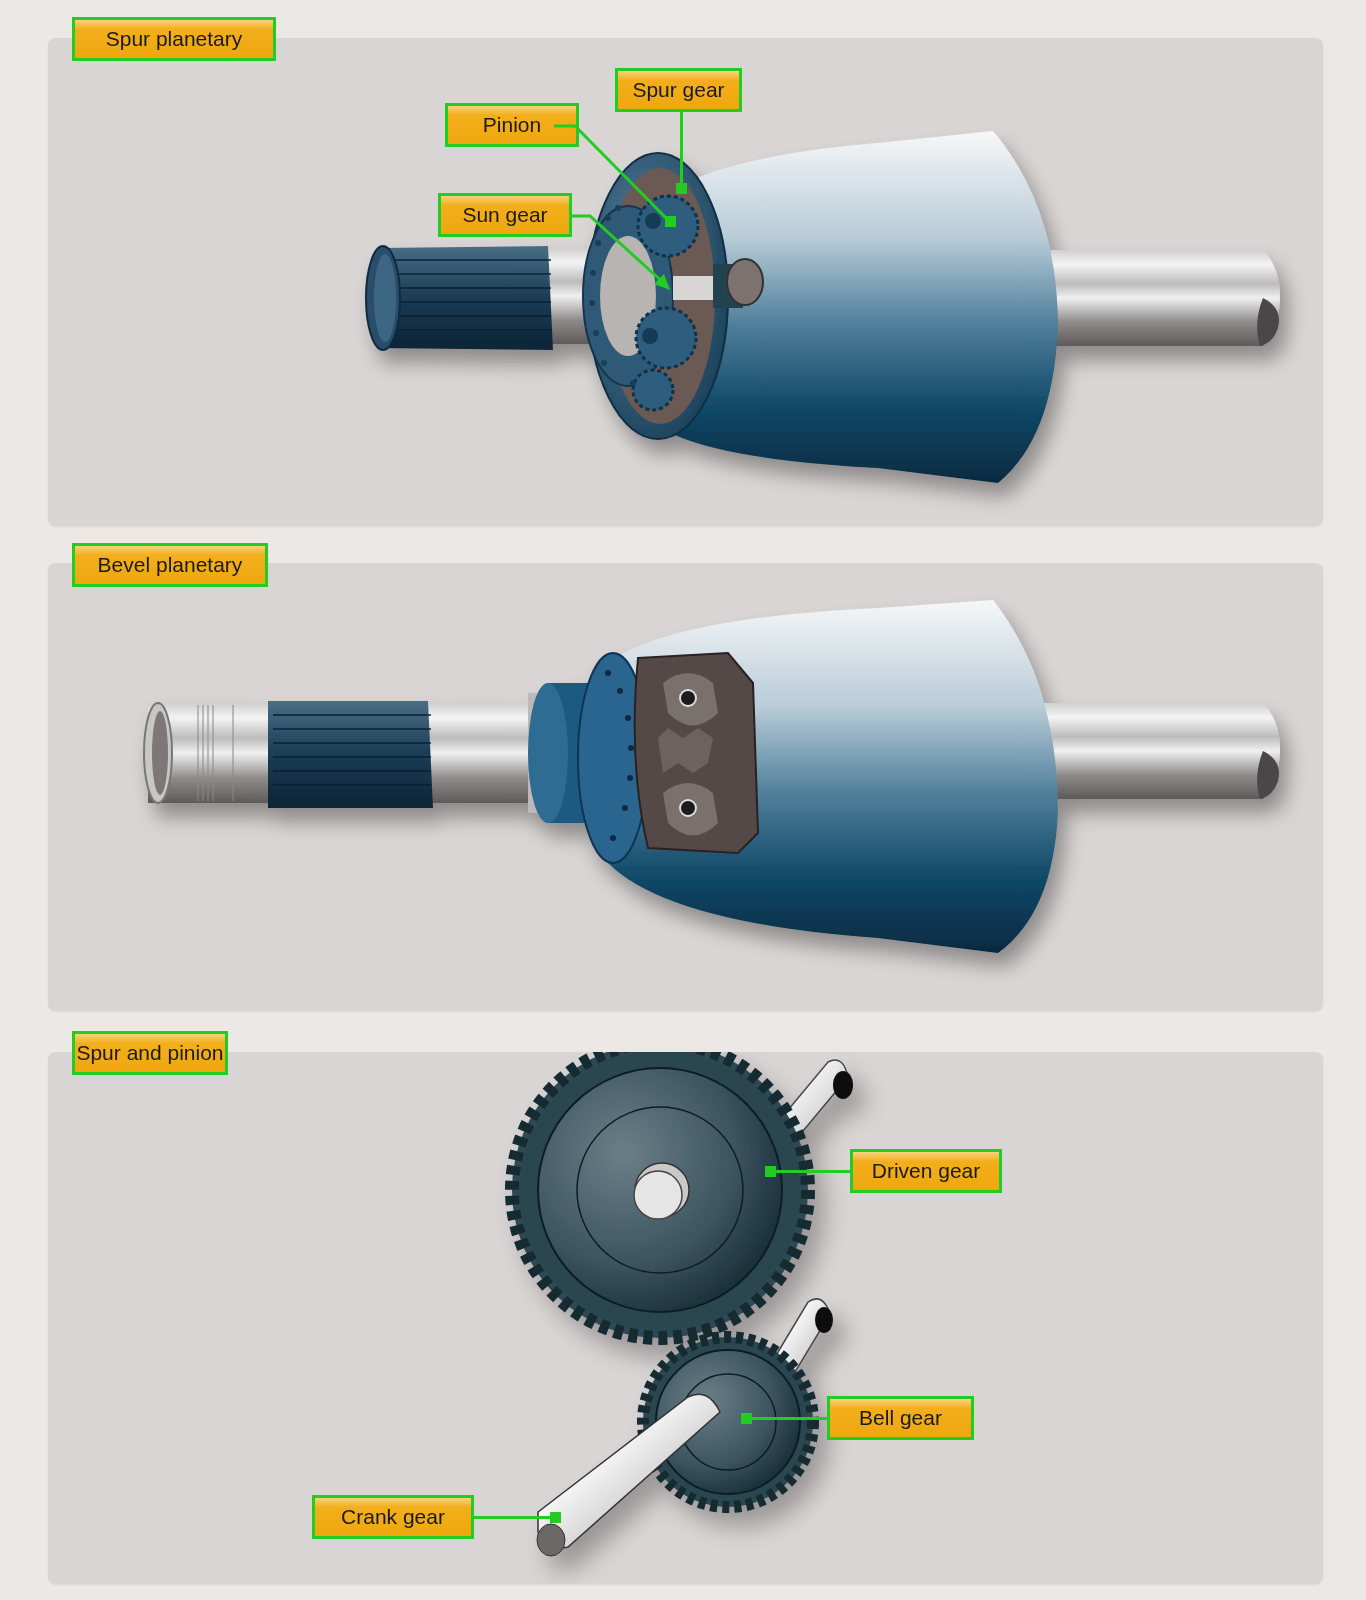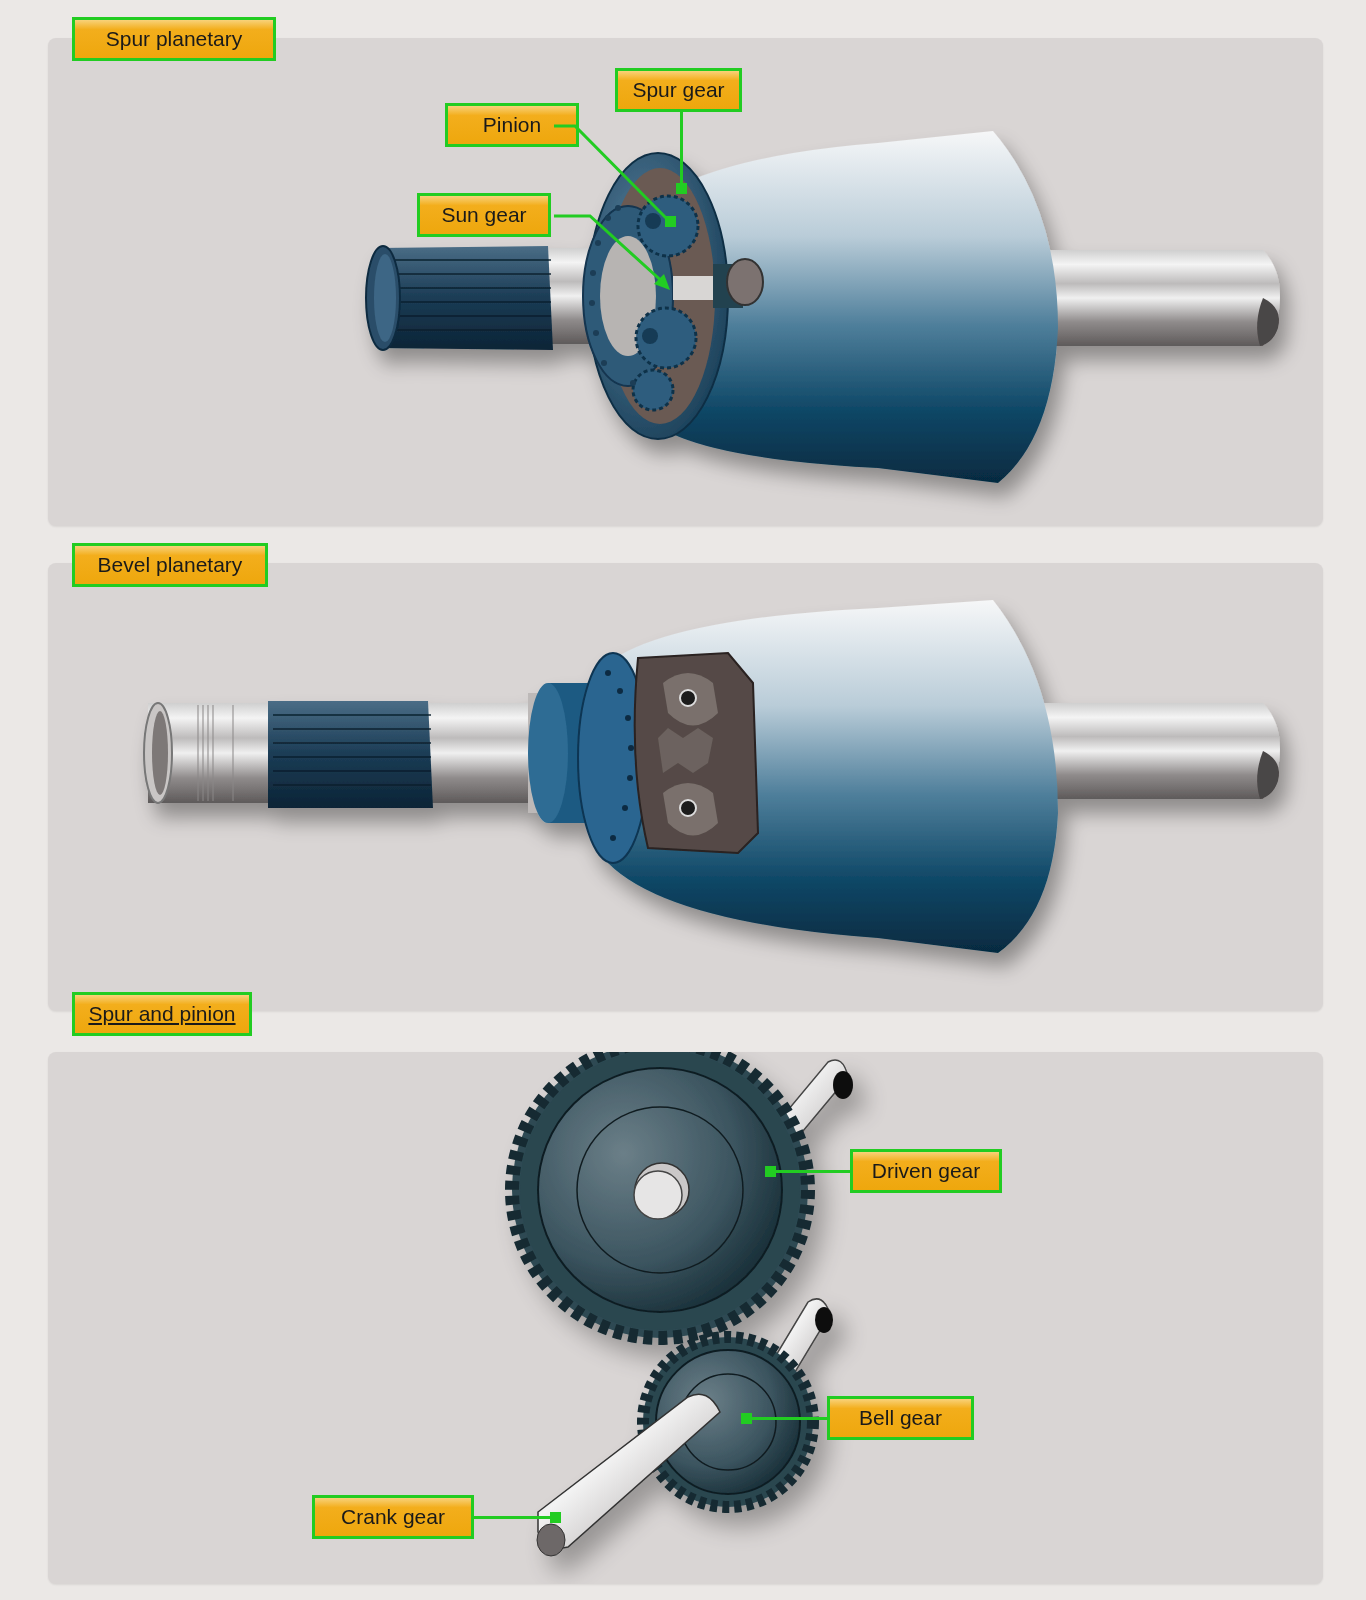--- a/index.html
+++ b/index.html
@@ -117,21 +117,21 @@
 <div class="dot" style="left:676px; top:183px;"></div>
 
 <div class="callout" style="left:445px; top:103px; width:134px;">Pinion</div>
 <svg class="leader-svg" style="position:absolute; left:0; top:0;" width="1366" height="600">
   <polyline points="554,126 575,126 670,222" fill="none" stroke="#22cc22" stroke-width="3"></polyline>
   <polyline points="554,216 590,216 666,285" fill="none" stroke="#22cc22" stroke-width="3"></polyline>
   <polygon points="670,290 654,284 664,274" fill="#22cc22"></polygon>
 </svg>
 <div class="dot" style="left:665px; top:216px;"></div>
 
-<div class="callout" style="left:417px; top:193px; width:134px;">Sun gear</div>
+<div class="callout" style="left:438px; top:193px; width:134px;">Sun gear</div>
 
 <div class="panel" style="top:563px; height:448px;">
   <svg width="1275" height="448" viewBox="0 0 1275 448">
     <defs>
       <linearGradient id="shaftG2" x1="0" y1="0" x2="0" y2="1">
         <stop offset="0" stop-color="#cfcfcf"></stop>
         <stop offset="0.15" stop-color="#f4f4f4"></stop>
         <stop offset="0.35" stop-color="#bdbbbb"></stop>
         <stop offset="0.5" stop-color="#f0f0f0"></stop>
         <stop offset="0.75" stop-color="#8f8b8b"></stop>
@@ -257,21 +257,21 @@
       <circle cx="680" cy="370" r="85" fill="#2a4650" stroke="#162a31" stroke-width="12" stroke-dasharray="7 5"></circle>
       <circle cx="680" cy="370" r="72" fill="url(#gearFace)" stroke="#0e1e24" stroke-width="2"></circle>
       <circle cx="680" cy="370" r="48" fill="none" stroke="#111c20" stroke-width="1.5"></circle>
 
       <path d="M490 460 L640 345 Q660 335 672 360 L520 495 Q500 500 490 480 Z" fill="url(#rodG)" stroke="#333" stroke-width="1.5"></path>
       <ellipse cx="503" cy="488" rx="14" ry="16" fill="#6d6767" stroke="#333" stroke-width="1"></ellipse>
     </g>
   </svg>
 </div>
 
-<div class="title-tag" style="left:72px; top:992px; width:180px;text-decoration:underline;">Spur and pinion</div>
+<div class="title-tag" style="left:72px; top:1031px; width:156px;">Spur and pinion</div>
 
 <div class="callout" style="left:850px; top:1149px; width:152px;">Driven gear</div>
 <div class="leader" style="left:772px; top:1170px; width:80px; height:3px;"></div>
 <div class="dot" style="left:765px; top:1166px;"></div>
 
 <div class="callout" style="left:827px; top:1396px; width:147px;">Bell gear</div>
 <div class="leader" style="left:748px; top:1417px; width:82px; height:3px;"></div>
 <div class="dot" style="left:741px; top:1413px;"></div>
 
 <div class="callout" style="left:312px; top:1495px; width:162px;">Crank gear</div>

